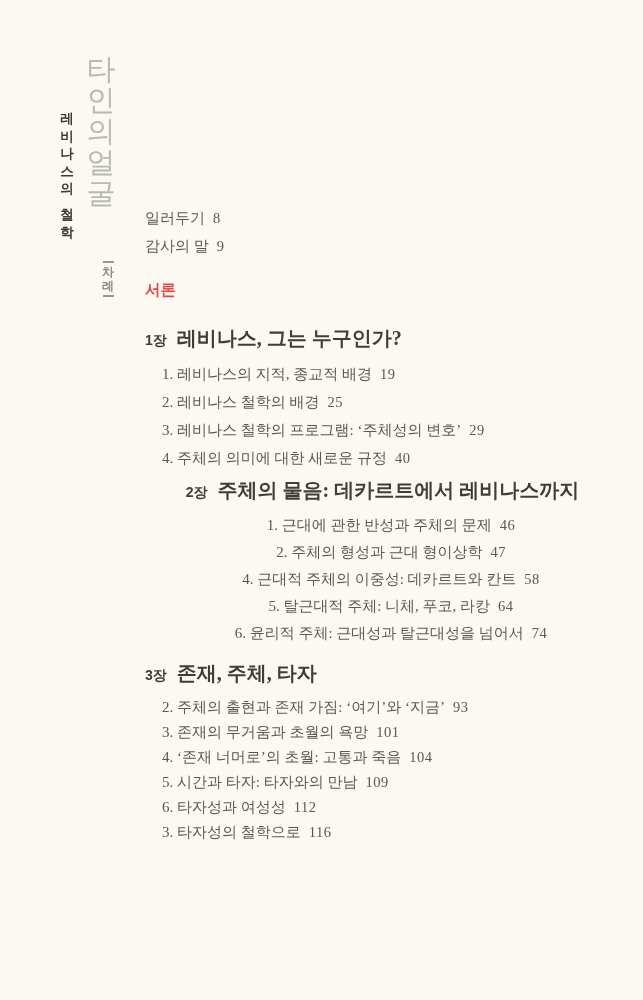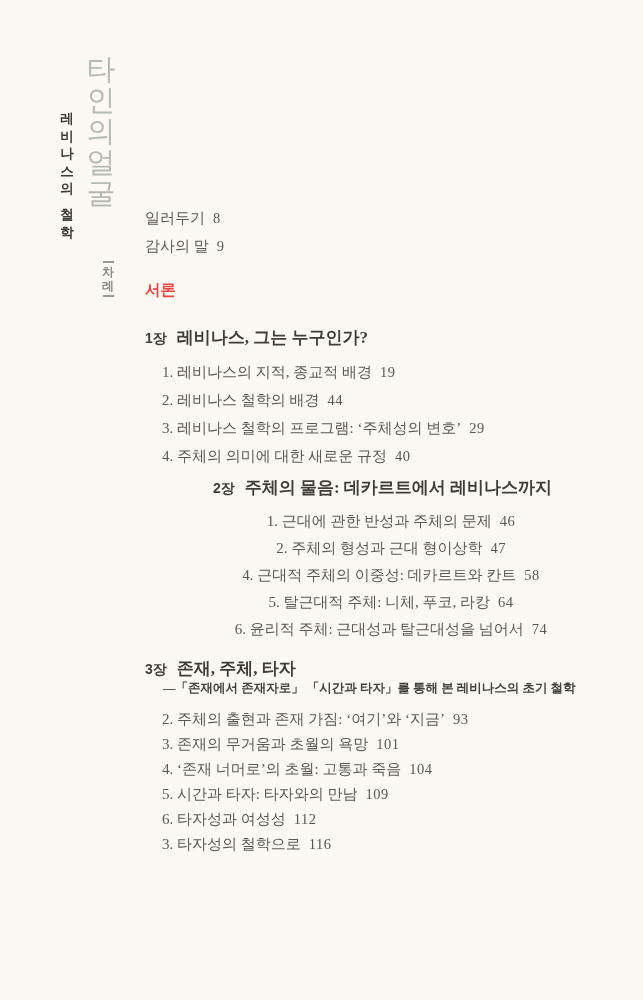--- a/index.html
+++ b/index.html
@@ -119,21 +119,21 @@
   }
   .chapter-num {
     font-family: "Liberation Sans", "DejaVu Sans", sans-serif;
     font-weight: 700;
     font-size: 14px;
     color: #403d36;
   }
   .chapter-title {
     margin-left: 10px;
     font-weight: 700;
-    font-size: 17px;
+    font-size: 20px;
     color: #403d36;
   }
   .chapter-subtitle {
     padding-left: 18px;
     line-height: 18px;
     font-weight: 700;
     font-size: 12.5px;
     color: #45423b;
     white-space: nowrap;
   }
@@ -192,21 +192,21 @@
     </div>
 
     <div class="intro-heading">서론</div>
 
     <div class="chapter ch1">
       <div class="chapter-heading">
         <span class="chapter-num">1장</span><span class="chapter-title">레비나스, 그는 누구인가?</span>
       </div>
       <ul class="items">
         <li><span>1. 레비나스의 지적, 종교적 배경</span><span class="entry-page">19</span></li>
-        <li><span>2. 레비나스 철학의 배경</span><span class="entry-page">44</span></li>
+        <li><span>2. 레비나스 철학의 배경</span><span class="entry-page">25</span></li>
         <li><span>3. 레비나스 철학의 프로그램: ‘주체성의 변호’</span><span class="entry-page">29</span></li>
         <li><span>4. 주체의 의미에 대한 새로운 규정</span><span class="entry-page">40</span></li>
       </ul>
     </div>
 
     <div class="chapter ch2">
       <div class="chapter-heading">
         <span class="chapter-num">2장</span><span class="chapter-title">주체의 물음: 데카르트에서 레비나스까지</span>
       </div>
       <ul class="items">
@@ -215,21 +215,20 @@
         <li><span>4. 근대적 주체의 이중성: 데카르트와 칸트</span><span class="entry-page">58</span></li>
         <li><span>5. 탈근대적 주체: 니체, 푸코, 라캉</span><span class="entry-page">64</span></li>
         <li><span>6. 윤리적 주체: 근대성과 탈근대성을 넘어서</span><span class="entry-page">74</span></li>
       </ul>
     </div>
 
     <div class="chapter ch3">
       <div class="chapter-heading">
         <span class="chapter-num">3장</span><span class="chapter-title">존재, 주체, 타자</span>
       </div>
-      <div class="chapter-subtitle">—「존재에서 존재자로」 「시간과 타자」를 통해 본 레비나스의 초기 철학</div>
       <ul class="items">
         <li><span>2. 주체의 출현과 존재 가짐: ‘여기’와 ‘지금’</span><span class="entry-page">93</span></li>
         <li><span>3. 존재의 무거움과 초월의 욕망</span><span class="entry-page">101</span></li>
         <li><span>4. ‘존재 너머로’의 초월: 고통과 죽음</span><span class="entry-page">104</span></li>
         <li><span>5. 시간과 타자: 타자와의 만남</span><span class="entry-page">109</span></li>
         <li><span>6. 타자성과 여성성</span><span class="entry-page">112</span></li>
         <li><span>3. 타자성의 철학으로</span><span class="entry-page">116</span></li>
       </ul>
     </div>
 

